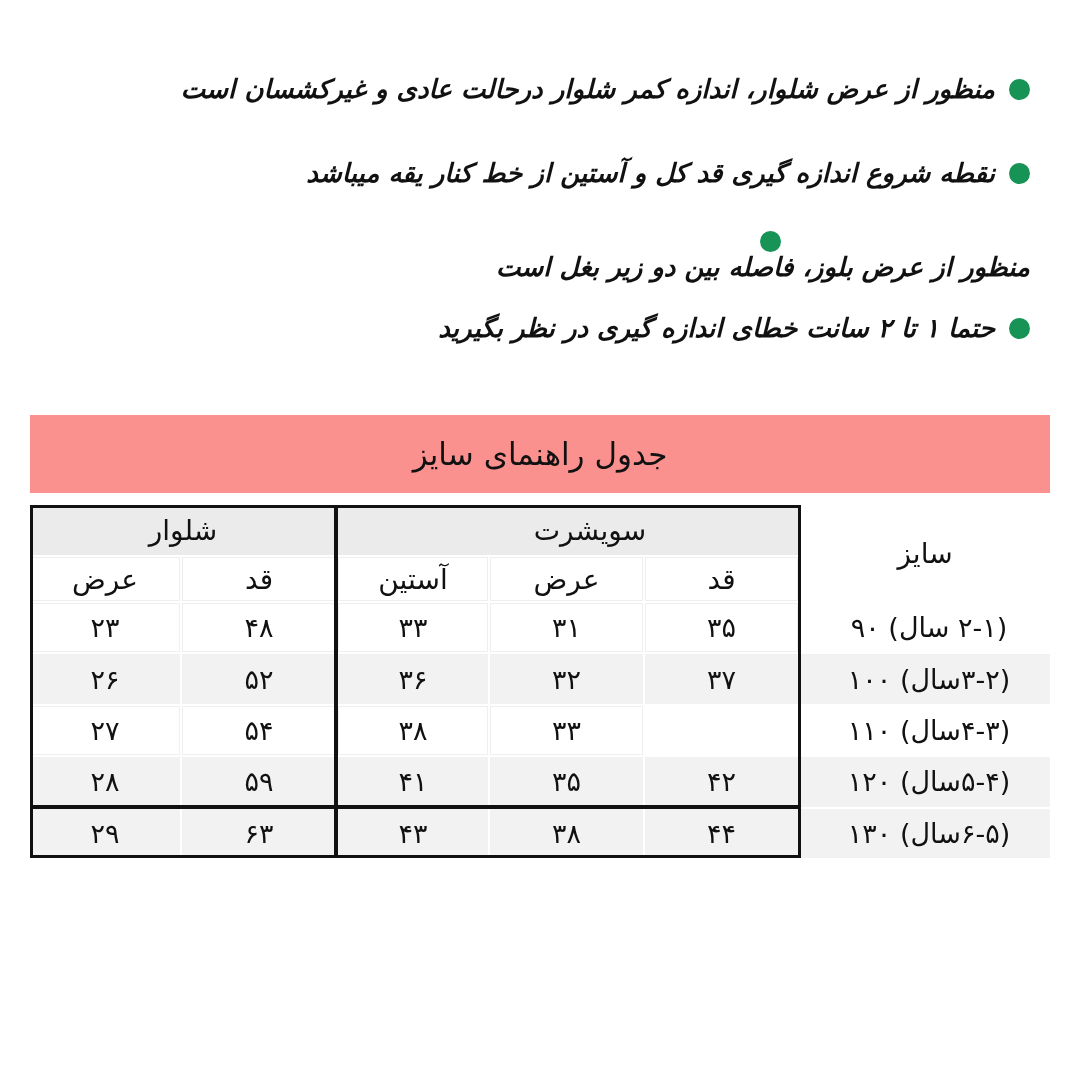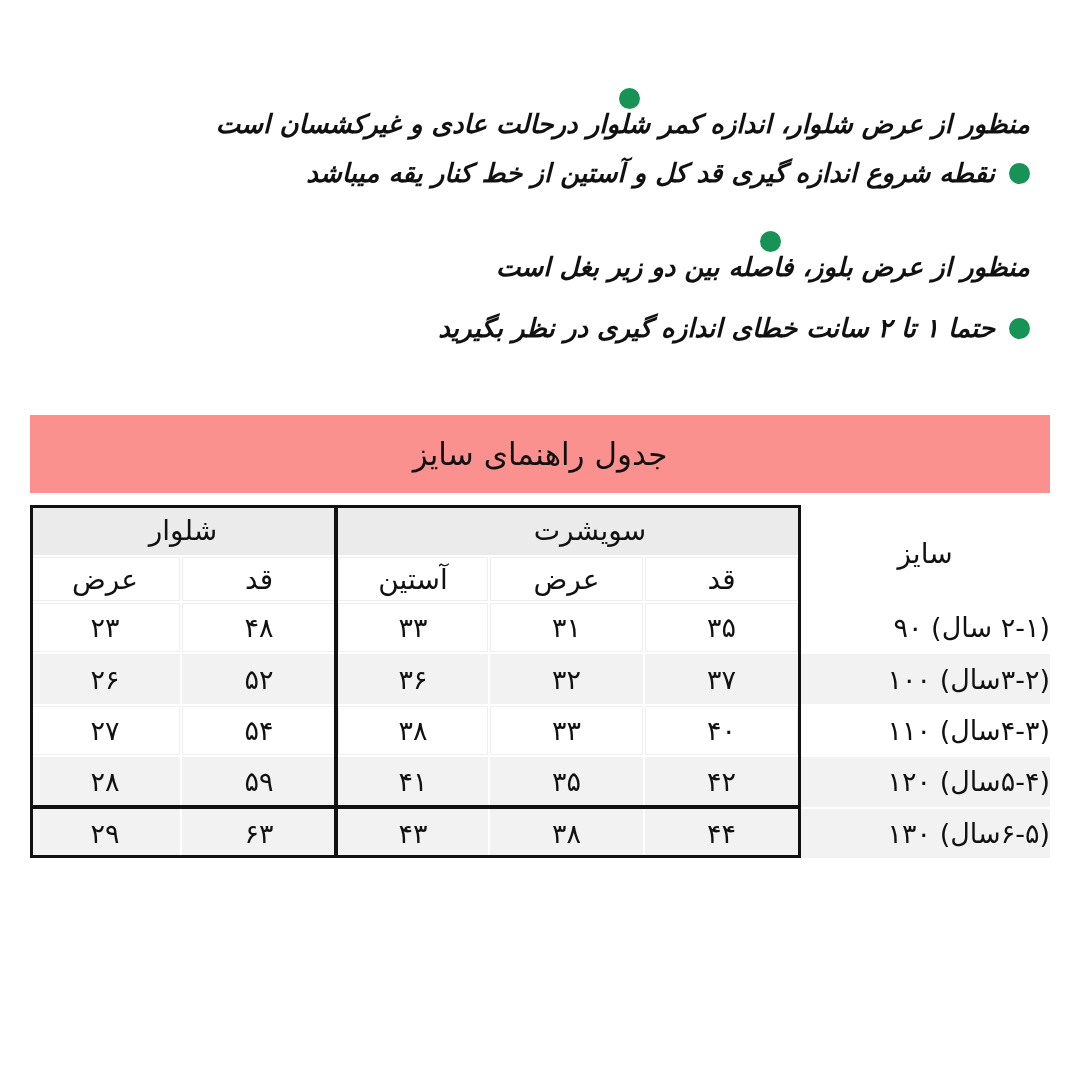--- a/index.html
+++ b/index.html
@@ -29,21 +29,21 @@
     background: var(--bullet-green, #169355);
     margin-left: 14px;        
     flex: 0 0 auto;
   }
   .note-text {
     font-size: 26px;
     font-weight: bold;
     font-style: italic;
     letter-spacing: 0;
   }
-  .note-1 { top: 88px; flex-direction: column; }
+  .note-1 { top: 68px; }
   .note-2 { top: 152px; }
   .note-3 { top: 231px; flex-direction: column; }
   .note-4 { top: 307px; }
 
   
   .banner {
     position: absolute;
     left: 30px; top: 415px;
     width: 1020px; height: 78px;
     background: var(--banner-pink, #FB918E);
@@ -87,21 +87,21 @@
   .sh-c1 { grid-column: 1; } .sh-c2 { grid-column: 2; }
   .sh-c3 { grid-column: 3; } .sh-c4 { grid-column: 4; } .sh-c5 { grid-column: 5; }
   .size-col-header {
     grid-column: 6; grid-row: 1 / 3;
     background: none;
     font-size: 28px;
   }
   .num.white { background: #ffffff; box-shadow: inset 0 0 0 1px #efefef; }
   .num.gray  { background: var(--row-alt-gray, #F2F2F2); }
   .size-cell {
-    justify-content: flex-end;
+    justify-content: center;
     direction: ltr;            
     padding-left: 8px;
     background: none;
   }
   .size-cell.gray { background: var(--row-alt-gray, #F2F2F2); }
   .size-cell > span { direction: rtl; unicode-bidi: embed; }
 
   
   .overlay { position: absolute; pointer-events: none; }
   .outer-border {
@@ -168,21 +168,20 @@
     <div class="cell num gray" style="grid-area: 4 / 3;">۳۶</div>
     <div class="cell num gray" style="grid-area: 4 / 4;">۳۲</div>
     <div class="cell num gray" style="grid-area: 4 / 5;">۳۷</div>
     <div class="cell size-cell gray" style="grid-area: 4 / 6;">
       <span dir="rtl">(۳-۲سال) ۱۰۰</span>
     </div>
     <div class="cell num white" style="grid-area: 5 / 1;">۲۷</div>
     <div class="cell num white" style="grid-area: 5 / 2;">۵۴</div>
     <div class="cell num white" style="grid-area: 5 / 3;">۳۸</div>
     <div class="cell num white" style="grid-area: 5 / 4;">۳۳</div>
-    <div class="cell num white" style="grid-area: 5 / 5;">۴۰</div>
     <div class="cell size-cell" style="grid-area: 5 / 6;">
       <span dir="rtl">(۴-۳سال) ۱۱۰</span>
     </div>
     <div class="cell num gray" style="grid-area: 6 / 1;">۲۸</div>
     <div class="cell num gray" style="grid-area: 6 / 2;">۵۹</div>
     <div class="cell num gray" style="grid-area: 6 / 3;">۴۱</div>
     <div class="cell num gray" style="grid-area: 6 / 4;">۳۵</div>
     <div class="cell num gray" style="grid-area: 6 / 5;">۴۲</div>
     <div class="cell size-cell gray" style="grid-area: 6 / 6;">
       <span dir="rtl">(۵-۴سال) ۱۲۰</span>

